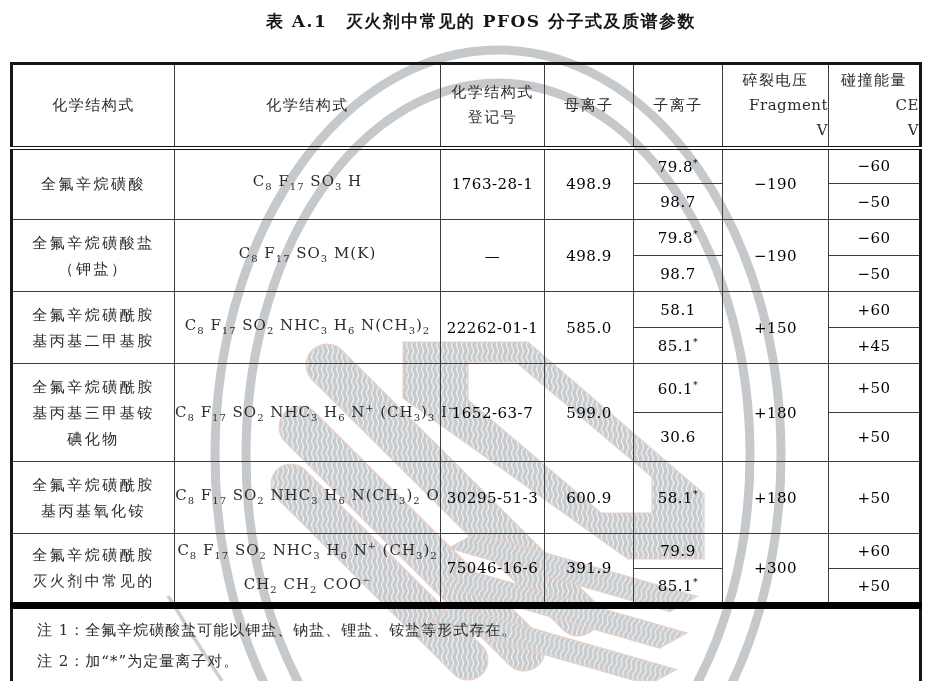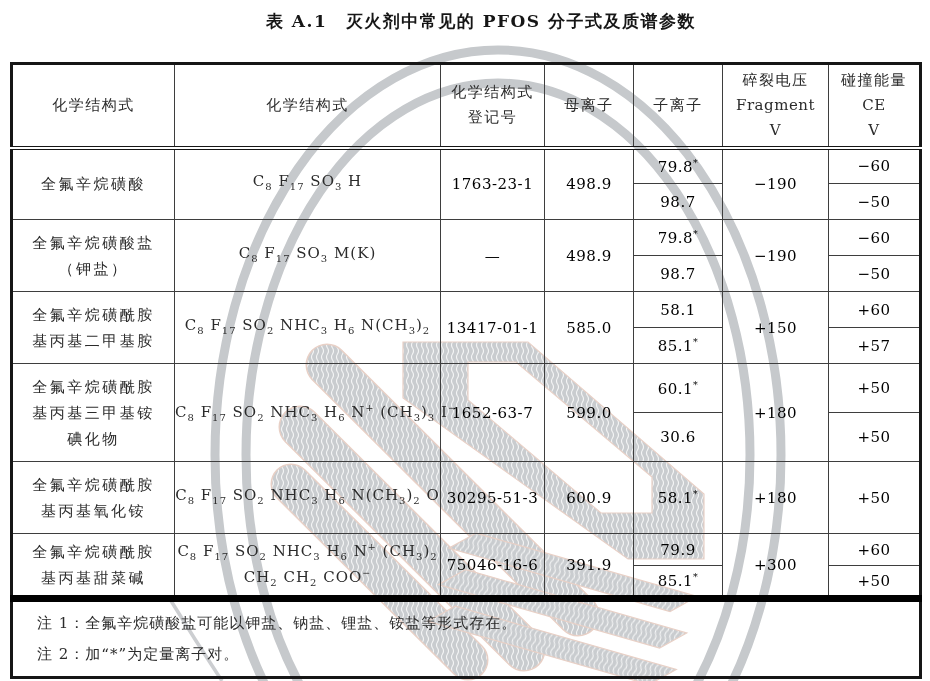--- a/index.html
+++ b/index.html
@@ -18,23 +18,23 @@
     position:absolute;left:10px;top:62px;width:909px;z-index:1;
     border-collapse:collapse;table-layout:fixed;background:transparent;
     border:3px solid #161616;
   }
   .spec th,.spec td{
     border:1px solid #3e3e3e;background:transparent;
     text-align:center;vertical-align:middle;padding:0;
     font-weight:normal;font-size:15px;
   }
   .spec thead th{border-bottom:4px double #161616;line-height:25px;letter-spacing:1.5px;}
-  .spec thead .lat{letter-spacing:0.5px;}
+  .spec thead .lat{letter-spacing:0.5px;text-align:right;}
   .name{font-size:15px;letter-spacing:2.5px;line-height:26px;}
-  .formula{font-size:15px;letter-spacing:1px;line-height:16px;white-space:nowrap;}
+  .formula{font-size:15px;letter-spacing:1px;line-height:24px;white-space:nowrap;}
   .num{font-size:15.5px;letter-spacing:0.5px;color:#000000;margin-top:8px;}
   sub{font-size:10px;}
   sup{font-size:9.5px;}
   tr.notes-row td{
     border-top:7px solid #000000;
     text-align:left;vertical-align:middle;
     padding:6px 10px 6px 24px;line-height:31px;font-size:15px;letter-spacing:1px;
   }
 </style>
 </head>
@@ -116,21 +116,21 @@
     </tr>
   </thead>
   <tbody id="tbody">
       <tr style="height: 36px;">
         <td class="name" rowspan="2">
           <div>全氟辛烷磺酸</div>
         </td>
         <td class="formula" rowspan="2">
           <div>C<sub>8</sub> F<sub>17</sub> SO<sub>3</sub> H</div>
         </td>
-        <td class="num" rowspan="2">1763-23-1</td>
+        <td class="num" rowspan="2">1763-28-1</td>
         <td class="num" rowspan="2">498.9</td>
         <td class="num">79.8<sup>*</sup></td>
         <td class="num" rowspan="2">−190</td>
         <td class="num">−60</td>
       </tr>
       <tr style="height: 36px;">
         <td class="num">98.7</td>
         <td class="num">−50</td>
       </tr>
       <tr style="height: 36px;">
@@ -152,29 +152,29 @@
         <td class="num">−50</td>
       </tr>
       <tr style="height: 36px;">
         <td class="name" rowspan="2">
           <div>全氟辛烷磺酰胺</div>
           <div>基丙基二甲基胺</div>
         </td>
         <td class="formula" rowspan="2">
           <div>C<sub>8</sub> F<sub>17</sub> SO<sub>2</sub> NHC<sub>3</sub> H<sub>6</sub> N(CH<sub>3</sub>)<sub>2</sub></div>
         </td>
-        <td class="num" rowspan="2">13417-01-1</td>
+        <td class="num" rowspan="2">22262-01-1</td>
         <td class="num" rowspan="2">585.0</td>
         <td class="num">58.1</td>
         <td class="num" rowspan="2">+150</td>
         <td class="num">+60</td>
       </tr>
       <tr style="height: 36px;">
         <td class="num">85.1<sup>*</sup></td>
-        <td class="num">+57</td>
+        <td class="num">+45</td>
       </tr>
       <tr style="height: 49px;">
         <td class="name" rowspan="2">
           <div>全氟辛烷磺酰胺</div>
           <div>基丙基三甲基铵</div>
           <div>碘化物</div>
         </td>
         <td class="formula" rowspan="2">
           <div>C<sub>8</sub> F<sub>17</sub> SO<sub>2</sub> NHC<sub>3</sub> H<sub>6</sub> N<sup>+</sup> (CH<sub>3</sub>)<sub>3</sub> I<sup>−</sup></div>
         </td>
@@ -198,21 +198,21 @@
         </td>
         <td class="num">30295-51-3</td>
         <td class="num">600.9</td>
         <td class="num">58.1<sup>*</sup></td>
         <td class="num">+180</td>
         <td class="num">+50</td>
       </tr>
       <tr style="height: 32px;">
         <td class="name" rowspan="2">
           <div>全氟辛烷磺酰胺</div>
-          <div>基丙基甜菜碱</div>
+          <div>灭火剂中常见的</div>
         </td>
         <td class="formula" rowspan="2">
           <div>C<sub>8</sub> F<sub>17</sub> SO<sub>2</sub> NHC<sub>3</sub> H<sub>6</sub> N<sup>+</sup> (CH<sub>3</sub>)<sub>2</sub></div>
           <div>CH<sub>2</sub> CH<sub>2</sub> COO<sup>−</sup></div>
         </td>
         <td class="num" rowspan="2">75046-16-6</td>
         <td class="num" rowspan="2">391.9</td>
         <td class="num">79.9</td>
         <td class="num" rowspan="2">+300</td>
         <td class="num">+60</td>

